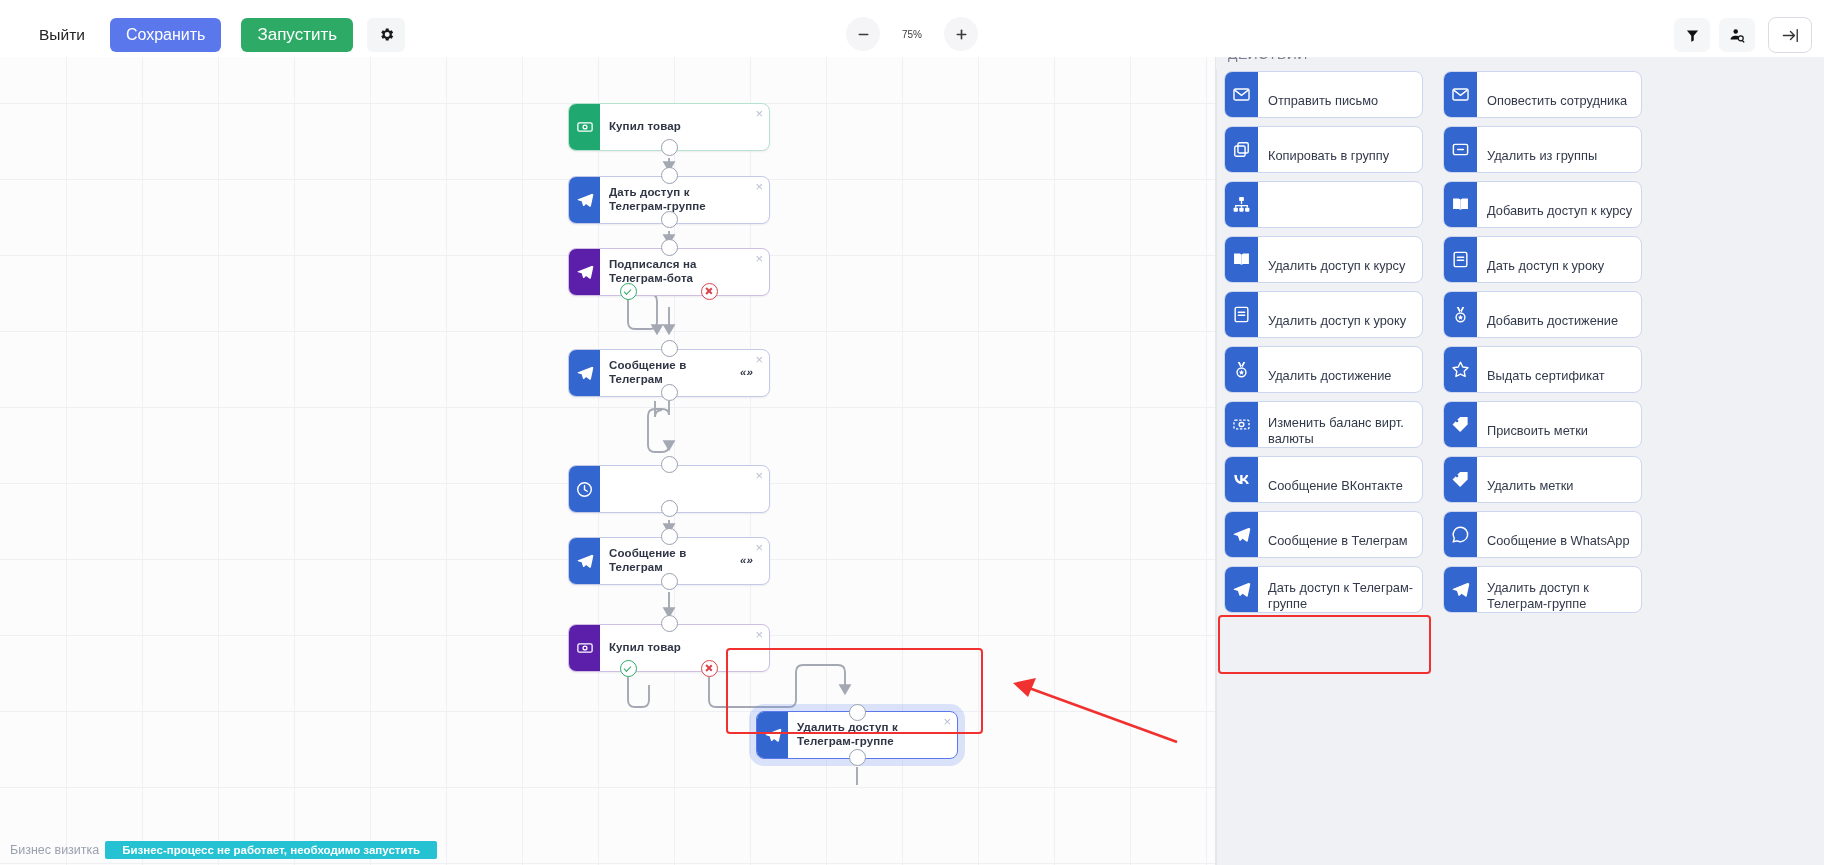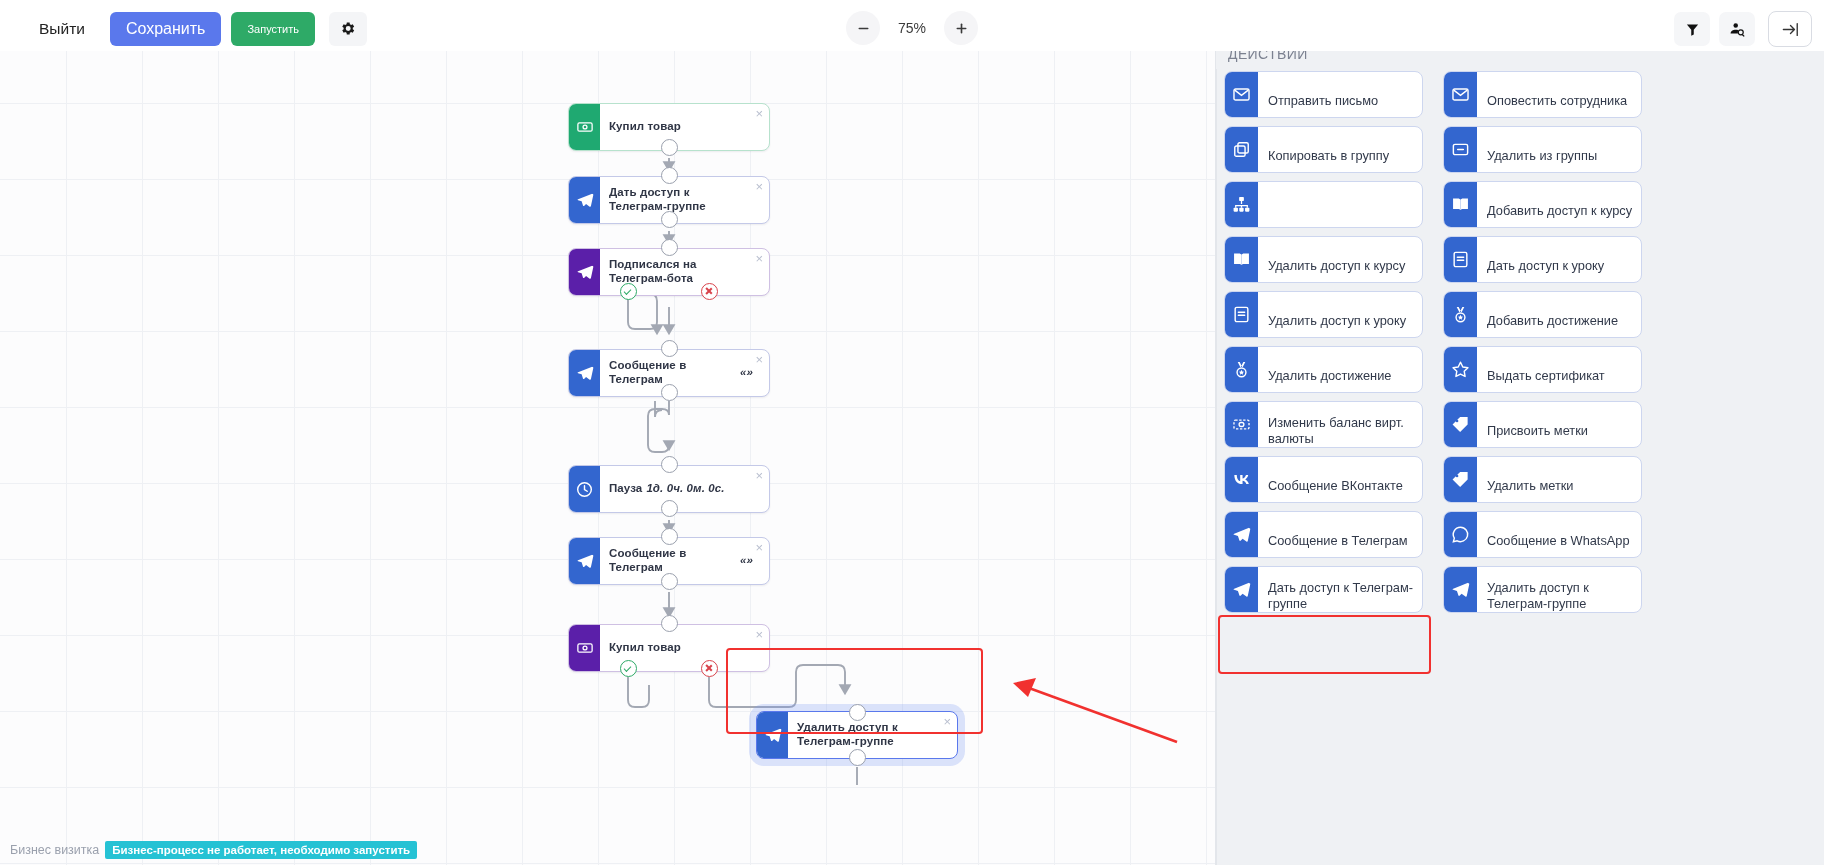--- a/index.html
+++ b/index.html
@@ -5,58 +5,58 @@
   * { box-sizing: border-box; margin: 0; padding: 0; }
   html, body {
     width: 1824px; height: 865px;
     font-family: "Liberation Sans", sans-serif;
     overflow: hidden;
     background: #ffffff;
   }
 
   
   .toolbar {
-    position: absolute; top: 6px; left: 0;
+    position: absolute; top: 12px; left: 0;
     width: 1824px; height: 45px;
     background: #ffffff;
     display: flex; align-items: center;
     padding: 0 14px;
     z-index: 40;
   }
   .tb-btn {
     height: 34px; border: none; border-radius: 6px;
     font-size: 15.5px; font-family: "Liberation Sans", sans-serif;
     cursor: pointer; padding: 0 15px;
     display: flex; align-items: center; justify-content: center;
     white-space: nowrap;
   }
   .tb-exit { background: #ffffff; color: #222; margin-left: 10px; }
   .tb-save { background: #5a78ec; color: #fff; margin-left: 10px; font-size: 16px; padding: 0 16px; }
-  .tb-run  { background: #2eaa67; color: #fff; margin-left: 10px; font-size: 11px; padding: 0 16px; }
+  .tb-run  { background: #2eaa67; color: #fff; margin-left: 20px; font-size: 17px; padding: 0 16px; }
   .tb-gear {
     background: #f4f5f7; color: #1a1a1a; margin-left: 14px;
     width: 38px; height: 34px; border-radius: 6px;
     display: flex; align-items: center; justify-content: center;
     cursor: pointer; font-size: 16px;
   }
 
   .zoom-group {
     position: absolute; left: 50%; top: 5px;
     transform: translateX(-50%);
     display: flex; align-items: center; gap: 4px;
   }
   .zoom-btn {
     width: 34px; height: 34px; border-radius: 50%;
     background: #f5f5f7; border: none; cursor: pointer;
     display: flex; align-items: center; justify-content: center;
     color: #333;
   }
   .zoom-val {
     min-width: 56px; text-align: center;
-    font-size: 14px; color: #3b3b3b;
+    font-size: 10px; color: #3b3b3b;
   }
 
   .tb-right {
     position: absolute; right: 12px; top: 5px;
     display: flex; align-items: center; gap: 9px;
   }
   .tb-icon-btn {
     width: 36px; height: 34px; border-radius: 7px;
     background: #f5f6f8; border: none; cursor: pointer;
     display: flex; align-items: center; justify-content: center;
@@ -148,21 +148,21 @@
     display: flex; align-items: center; gap: 0;
     z-index: 30;
     margin-top: 20px;
   }
   .sb-name {
     font-size: 12.5px; color: #9aa0ad; padding: 2px 6px 2px 2px;
   }
   .sb-badge {
     background: #25c2d4; color: #fff;
     font-size: 11.5px; font-weight: bold;
-    padding: 3px 7px; border-radius: 2px;
+    padding: 3px 17px; border-radius: 2px;
     white-space: nowrap;
   }
 
   
   .annot { position: absolute; inset: 0; z-index: 35; pointer-events: none; }
   .redbox {
     position: absolute; border: 2.6px solid #f1312f;
     border-radius: 4px; z-index: 34; pointer-events: none;
   }
 
@@ -366,24 +366,20 @@
     <div class="port" style="left:661px; top:339px;"></div>
 
     <div class="port" style="left:661px; top:411px;"></div>
     <div class="node" style="left:568px; top:420px; border-color:#c4c9e8;">
       <div class="node-ico" style="background:#3366cf">
         <svg width="19" height="19" viewBox="0 0 24 24" fill="none" stroke="#fff" stroke-width="1.8">
           <circle cx="12" cy="12" r="8.6"></circle>
             <path d="M12 7.2V12l3.4 2.2" stroke-linecap="round"></path>
         </svg>
       </div>
-      <div class="node-label">
-        <span>Пауза</span>
-        <em>1д. 0ч. 0м. 0с.</em>
-      </div>
       <span class="node-x">×</span>
     </div>
     <div class="port" style="left:661px; top:455px;"></div>
 
     <div class="port" style="left:661px; top:483px;"></div>
     <div class="node" style="left:568px; top:492px; border-color:#c4c9e8;">
       <div class="node-ico" style="background:#3366cf">
         <svg width="18" height="18" viewBox="0 0 24 24" fill="#fff">
             <path d="M21.6 3.6 2.8 10.9c-1 .4-1 1.1 0 1.4l4.7 1.5 1.8 5.5c.2.6.4.8.9.8.4 0 .6-.2.9-.5l2.3-2.2 4.8 3.5c.9.5 1.5.2 1.7-.8l3.1-14.5c.3-1.2-.5-1.8-1.4-1.5z"></path>
           </svg>

